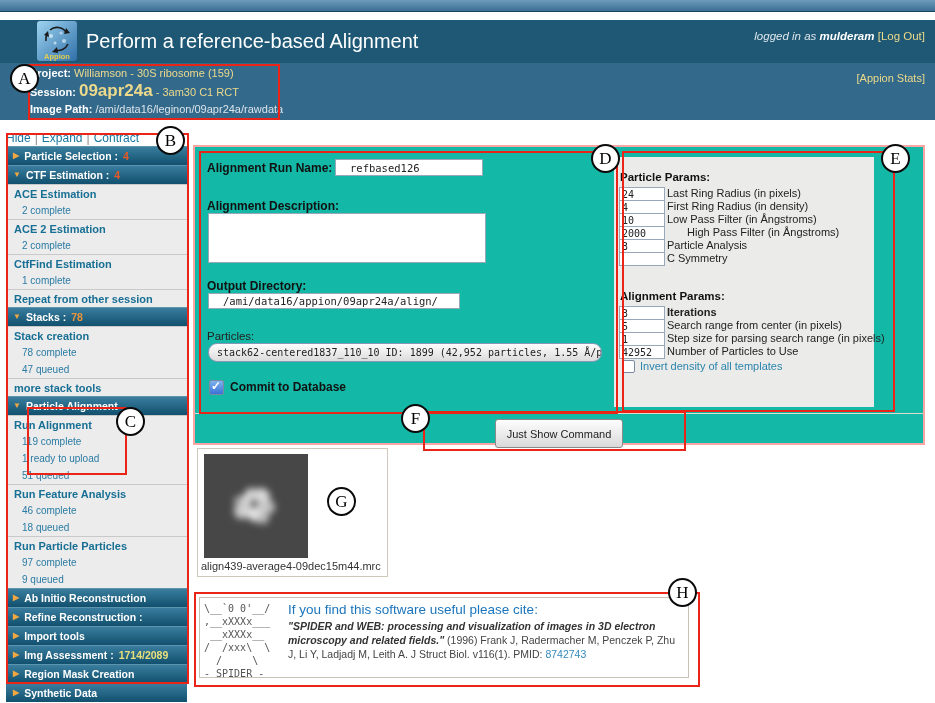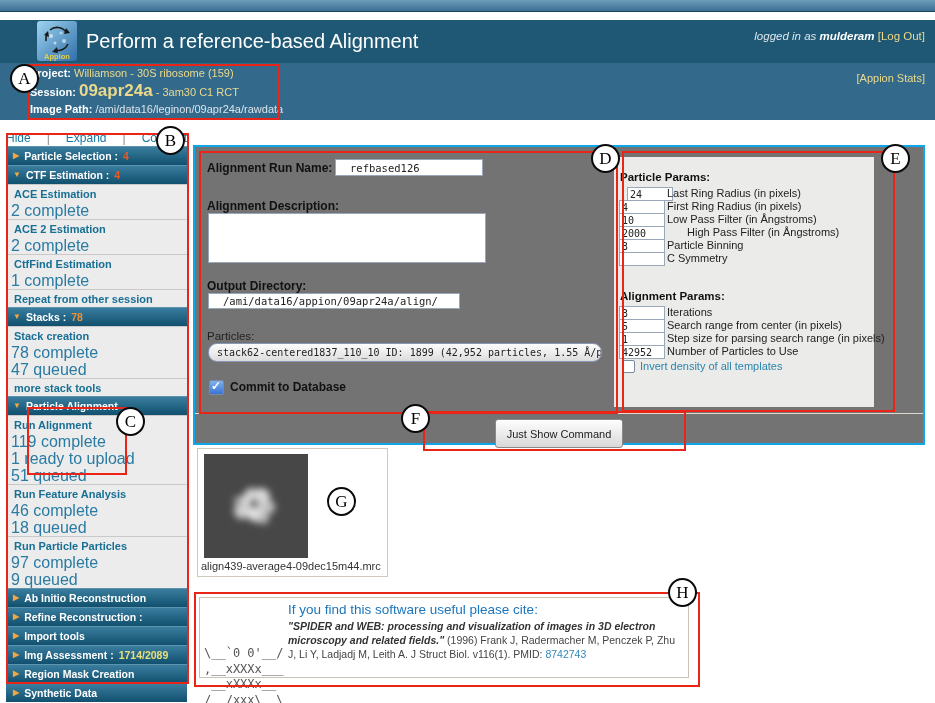--- a/index.html
+++ b/index.html
@@ -18,38 +18,38 @@
   .stats{position:absolute;right:10px;top:72px;font-size:11px;}
   .pinfo{position:absolute;left:30px;top:66px;color:#fff;font-size:11px;line-height:1.3;}
   .pinfo .lbl{font-weight:bold;color:#fff;}
   .pinfo .val{color:#ecd98b;}
   .sessname{font-size:17px;font-weight:bold;color:#ecd98b;}
   .pathval{color:#dce4ea;}
   .logo{position:absolute;left:37px;top:21px;width:40px;height:40px;}
 
   
   .sidebar{position:absolute;left:6px;top:130px;width:181px;background:#ececec;}
-  .sb-links{background:#fff;font-size:12px;color:#1878a0;height:16px;display:flex;gap:16px;align-items:center;}
+  .sb-links{background:#fff;font-size:12px;color:#1878a0;height:16px;display:flex;gap:4px;align-items:center;}
   .sb-links span{cursor:pointer;}
   .sb-sep{color:#888;cursor:default;}
   .sb-h{height:18px;display:flex;align-items:center;gap:5px;padding-left:7px;
     background:linear-gradient(#3a7d9e,#11506e);color:#fff;font-size:10.5px;font-weight:bold;
     border-top:1px solid #5c93ad;cursor:pointer;}
   .arr{color:#f2a740;font-size:8px;line-height:1;}
   .cnt-red{color:#e85a24;}
   .cnt-orange{color:#eb9338;}
   .cnt-yellow{color:#e9e07b;}
   .sb-i{height:17px;display:flex;align-items:center;padding-left:8px;
     font-size:11px;font-weight:bold;color:#176f94;border-top:1px solid #c9c9c9;cursor:pointer;}
-  .sb-s{height:17px;display:flex;align-items:center;padding-left:5px;
-    font-size:16px;color:#2a7ba3;cursor:pointer;}
+  .sb-s{height:17px;display:flex;align-items:center;padding-left:16px;
+    font-size:10px;color:#2a7ba3;cursor:pointer;}
 
   
   .main{position:absolute;left:193px;top:145px;width:728px;height:296px;
-    background:#737373;border:2px solid #0ea5e9;}
+    background:#14b8a6;border:2px solid #fca5a5;}
   .flabel{position:absolute;font-size:12px;font-weight:bold;color:#111;}
   .flabel2{position:absolute;font-size:11.5px;color:#222;}
   .mono-in{position:absolute;border:1px solid #98a8b8;background:#fff;
     font-family:"DejaVu Sans Mono",monospace;font-size:10.5px;color:#222;padding:1px 14px;}
   textarea.mono-in{resize:none;}
   .selectbox{position:absolute;height:17px;border:1px solid #8797b7;border-radius:9px;
     background:linear-gradient(#fdfdfd,#dcdcdc);display:flex;align-items:center;
     font-family:"DejaVu Sans Mono",monospace;font-size:10px;color:#222;cursor:pointer;overflow:hidden;}
   .selectbox .txt{padding-left:8px;flex:1;white-space:nowrap;}
   .cb{position:absolute;width:13px;height:13px;border:1px solid #7a8aa0;border-radius:2px;background:#fff;cursor:pointer;}
@@ -73,21 +73,21 @@
   
   .thumbbox{position:absolute;left:197px;top:448px;width:189px;height:127px;
     background:#fff;border:1px solid #cfc8bb;}
   .thumbimg{position:absolute;left:6px;top:5px;width:104px;height:104px;}
   .thumbname{position:absolute;left:3px;top:111px;font-size:11px;color:#333;white-space:nowrap;}
 
   
   .citebox{position:absolute;left:199px;top:597px;width:488px;height:79px;
     background:#fff;border:1px solid #c9c2b5;display:flex;}
   .ascii{width:80px;padding:4px 0 0 4px;font-family:"DejaVu Sans Mono",monospace;
-    font-size:12px;line-height:1.3;color:#555;margin-top:44px;}
+    font-size:10px;line-height:1.3;color:#555;}
   .ascii div{white-space:pre;}
   .citetext{flex:1;padding:4px 6px 0 4px;}
   .citehead{font-size:13.5px;color:#1b75bc;margin-bottom:3px;}
   .citebody{font-size:10.5px;color:#444;line-height:1.32;}
   .citebody .q{font-weight:bold;font-style:italic;color:#333;}
   .citebody a{color:#3388bb;text-decoration:none;cursor:pointer;}
 
   
   .redbox{position:absolute;border:2px solid #ea2417;pointer-events:none;z-index:40;}
   .letter{position:absolute;width:25px;height:25px;border:2.5px solid #0a0a0a;border-radius:50%;
@@ -227,36 +227,36 @@
     <div class="selectbox" style="left:13px;top:196px;width:392px;">
       <span class="txt">stack62-centered1837_110_10 ID: 1899 (42,952 particles, 1.55 Å/pix, 224x224)</span>
 
     </div>
 
     <span class="cb checked" style="left:14px;top:233px;"></span>
     <div class="flabel" style="left:35px;top:233px;">Commit to Database</div>
 
     <div class="params">
       <div class="ptitle" style="top:14px;">Particle Params:</div>
-      <input class="prow-in" style="top: 30px; margin-left: 8px;" value="24">
+      <input class="prow-in" style="top: 30px;" value="24">
       <div class="prow-lb" style="top:30px;">Last Ring Radius (in pixels)</div>
       <input class="prow-in" style="top: 43px;" value="4">
-      <div class="prow-lb" style="top:43px;">First Ring Radius (in pixels)</div>
+      <div class="prow-lb" style="top:43px;">First Ring Radius (in density)</div>
       <input class="prow-in" style="top: 56px;" value="10">
       <div class="prow-lb" style="top:56px;">Low Pass Filter (in Ångstroms)</div>
       <input class="prow-in" style="top: 69px;" value="2000">
       <div class="prow-lb" style="top:69px;padding-left:20px;">High Pass Filter (in Ångstroms)</div>
       <input class="prow-in" style="top: 82px;" value="3">
-      <div class="prow-lb" style="top:82px;">Particle Binning</div>
+      <div class="prow-lb" style="top:82px;">Particle Analysis</div>
       <input class="prow-in" style="top: 95px;" value="">
       <div class="prow-lb" style="top:95px;">C Symmetry</div>
 
       <div class="ptitle" style="top:133px;">Alignment Params:</div>
       <input class="prow-in" style="top: 149px;" value="3">
-      <div class="prow-lb" style="top:149px;">Iterations</div>
+      <div class="prow-lb" style="top:149px;font-weight:bold;">Iterations</div>
       <input class="prow-in" style="top: 162px;" value="5">
       <div class="prow-lb" style="top:162px;">Search range from center (in pixels)</div>
       <input class="prow-in" style="top: 175px;" value="1">
       <div class="prow-lb" style="top:175px;">Step size for parsing search range (in pixels)</div>
       <input class="prow-in" style="top: 188px;" value="42952">
       <div class="prow-lb" style="top:188px;">Number of Particles to Use</div>
       <span class="cb small" style="left:8px;top:203px;"></span>
       <div class="invert-lb" style="left:26px;top:203px;">Invert density of all templates</div>
     </div>
 

